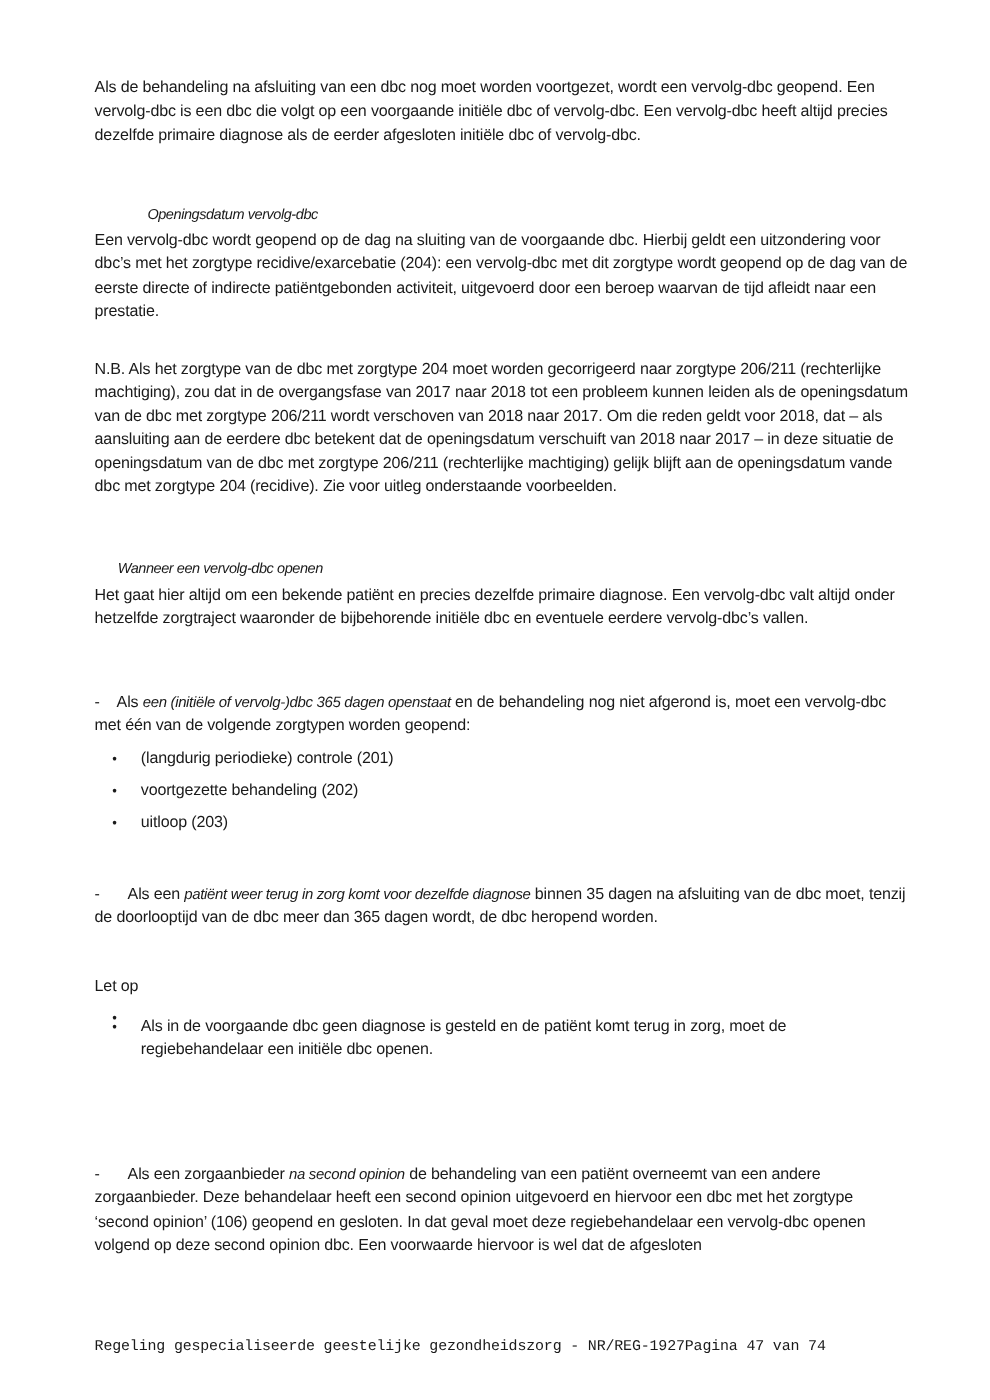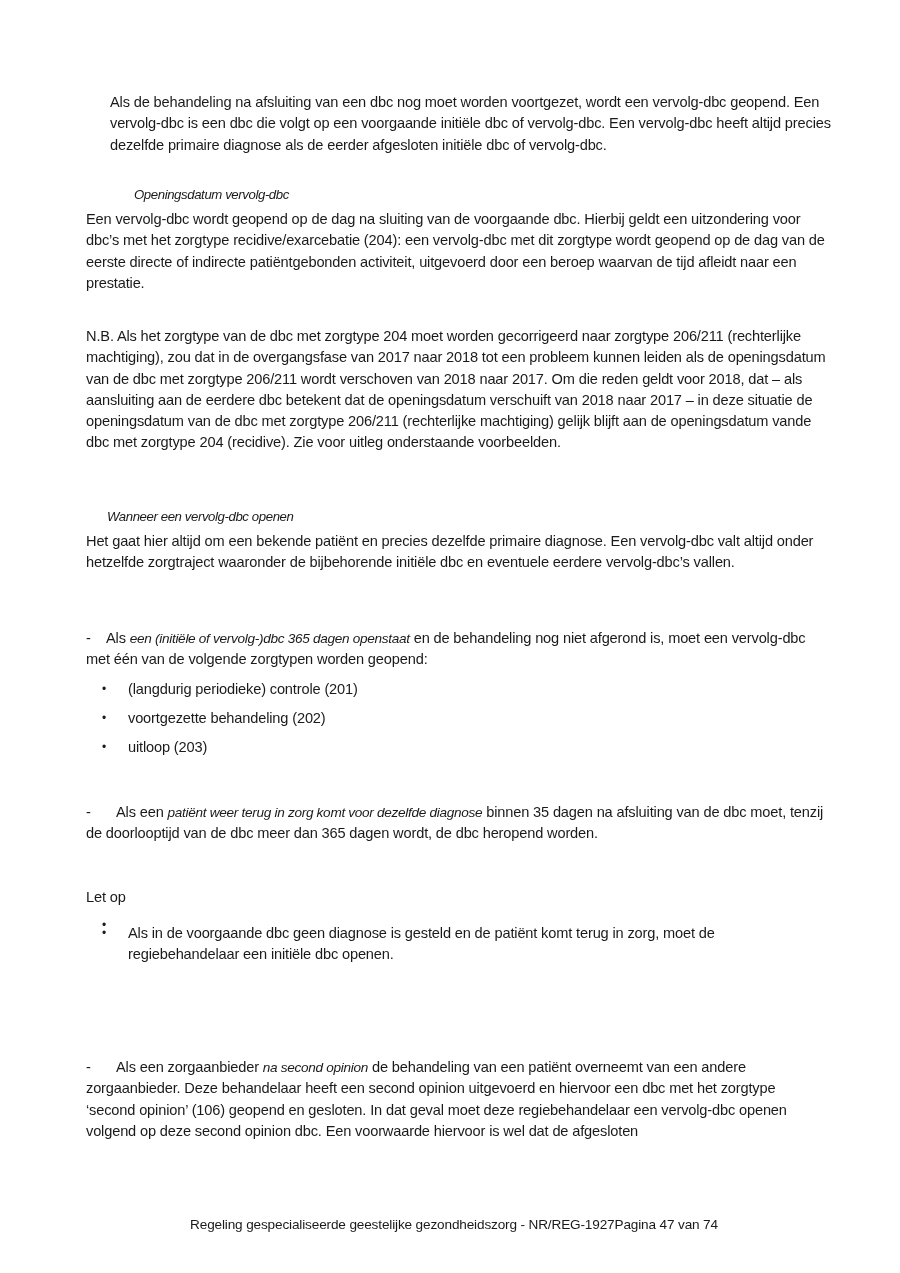--- a/index.html
+++ b/index.html
@@ -60,29 +60,30 @@
     display: inline-block;
     width: 30px;
   }
   .footer {
     position: absolute;
     left: 86px;
     top: 1214px;
     width: 736px;
     font-size: 13.6px;
     display: flex;
-    justify-content: center;
+    justify-content: flex-start;
+    font-family: Liberation Mono, monospace;
   }
 </style>
 </head>
 <body>
 
 <div>
 
-  <p class="blk" style="top:92px;margin-left:24px;">Als de behandeling na afsluiting van een dbc nog moet worden voortgezet, wordt een vervolg-dbc geopend. Een vervolg-dbc is een dbc die volgt op een voorgaande initiële dbc of vervolg-dbc. Een vervolg-dbc heeft altijd precies dezelfde primaire diagnose als de eerder afgesloten initiële dbc of vervolg-dbc.</p>
+  <p class="blk" style="top:70px;">Als de behandeling na afsluiting van een dbc nog moet worden voortgezet, wordt een vervolg-dbc geopend. Een vervolg-dbc is een dbc die volgt op een voorgaande initiële dbc of vervolg-dbc. Een vervolg-dbc heeft altijd precies dezelfde primaire diagnose als de eerder afgesloten initiële dbc of vervolg-dbc.</p>
 
   <p class="blk subheading" style="top:184px;margin-left:48px;">Openingsdatum vervolg-dbc</p>
 
   <p class="blk" style="top:209px;">Een vervolg-dbc wordt geopend op de dag na sluiting van de voorgaande dbc. Hierbij geldt een uitzondering voor dbc’s met het zorgtype recidive/exarcebatie (204): een vervolg-dbc met dit zorgtype wordt geopend op de dag van de eerste directe of indirecte patiëntgebonden activiteit, uitgevoerd door een beroep waarvan de tijd afleidt naar een prestatie.</p>
 
   <p class="blk" style="top:326px;">N.B. Als het zorgtype van de dbc met zorgtype 204 moet worden  gecorrigeerd naar zorgtype 206/211 (rechterlijke machtiging), zou dat in de overgangsfase van 2017 naar 2018 tot een probleem kunnen leiden als de openingsdatum van de dbc met zorgtype 206/211 wordt verschoven van 2018 naar 2017. Om die reden geldt voor 2018, dat – als aansluiting aan de eerdere dbc betekent dat de openingsdatum verschuift van 2018 naar 2017 – in deze situatie de openingsdatum van de dbc met zorgtype 206/211 (rechterlijke machtiging) gelijk blijft aan de openingsdatum vande dbc met zorgtype 204 (recidive). Zie voor uitleg onderstaande voorbeelden.</p>
 
   <p class="blk subheading" style="top:506px;margin-left:21px;">Wanneer een vervolg-dbc openen</p>
 
   <p class="blk" style="top:531px;">Het gaat hier altijd om een bekende patiënt en precies dezelfde primaire diagnose. Een vervolg-dbc valt altijd onder hetzelfde zorgtraject waaronder de bijbehorende initiële dbc en eventuele eerdere vervolg-dbc’s vallen.</p>

